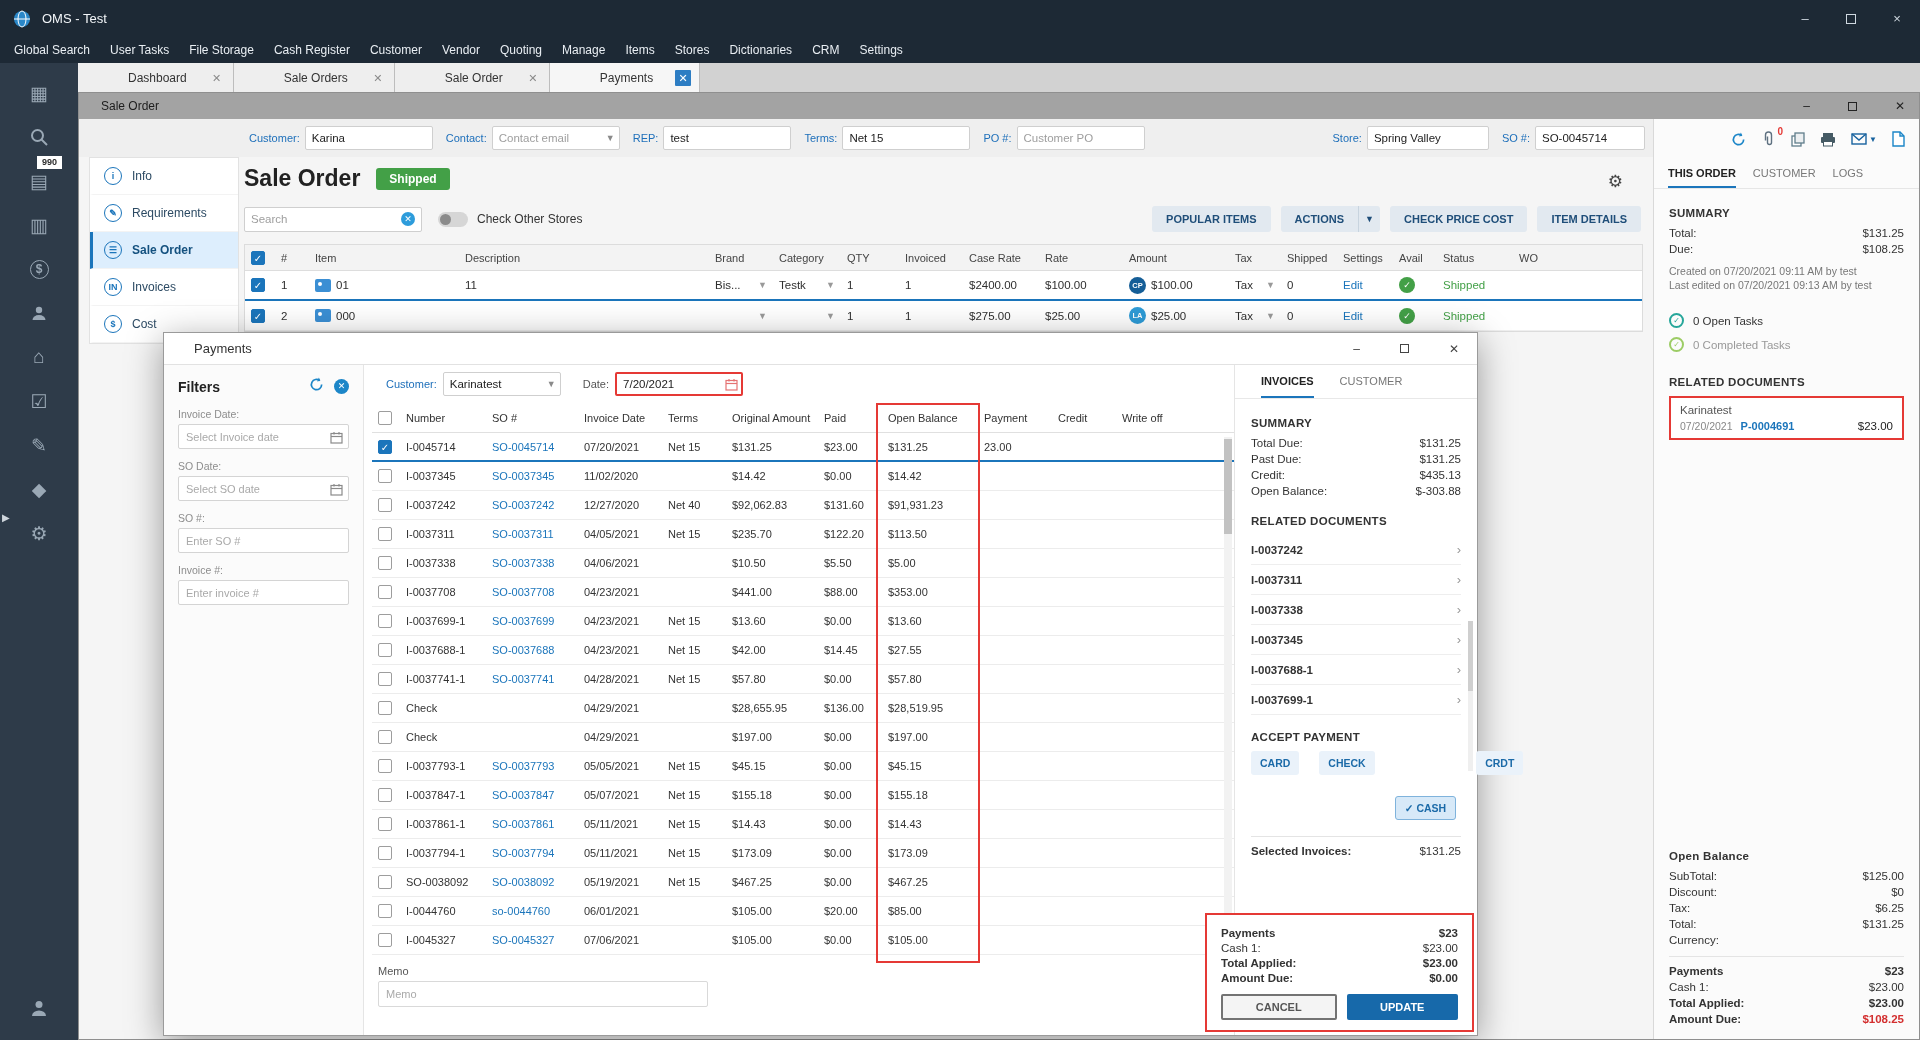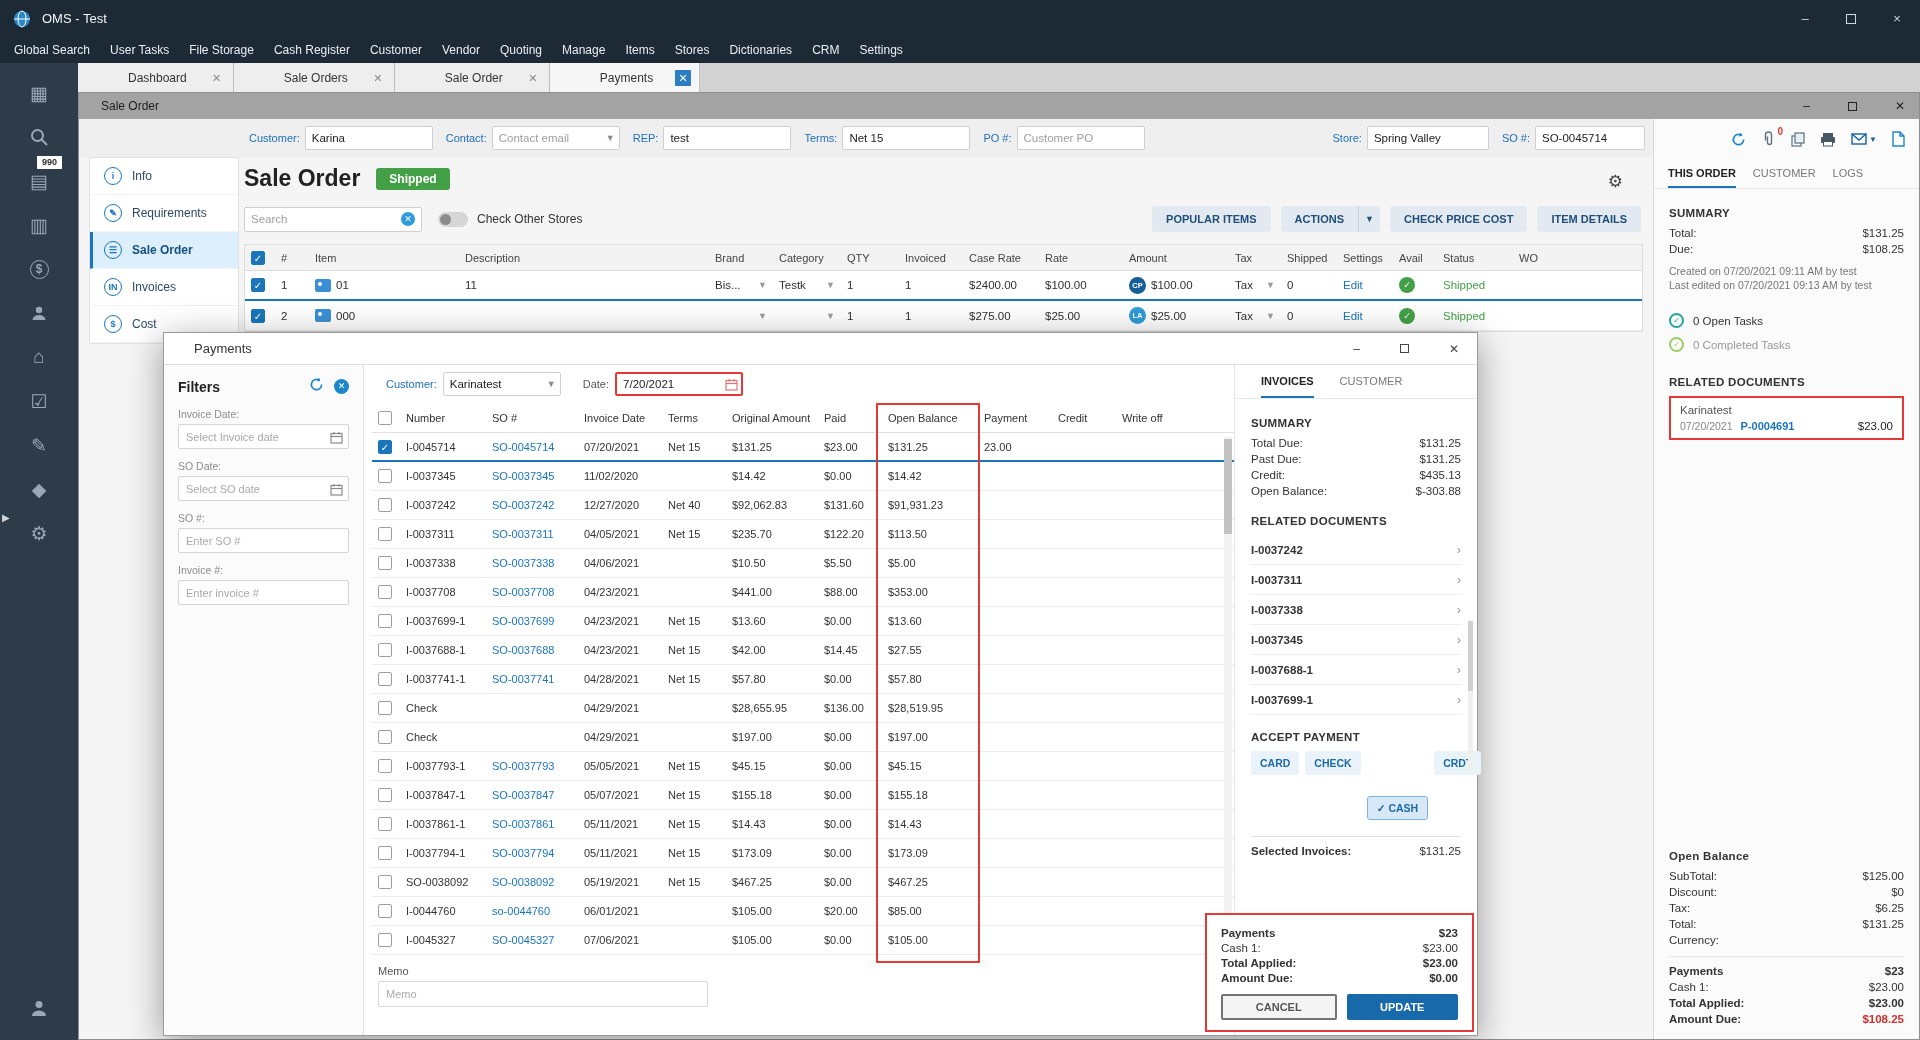--- a/index.html
+++ b/index.html
@@ -171,21 +171,21 @@
 
   .pm-right { width:243px; border-left:1px solid #e5e5e5; position:relative; display:flex; flex-direction:column; }
   .pm-tabs { height:34px; display:flex; gap:26px; padding-left:26px; border-bottom:1px solid #e8e8e8; }
   .pm-tab { font-size:11px; color:#777; display:flex; align-items:center; border-bottom:2px solid transparent; }
   .pm-tab.on { color:#222; font-weight:bold; border-color:#1b75bb; }
   .pm-rbody { padding:10px 16px 0; position:relative; }
   .pm-doc { height:30px; display:flex; align-items:center; border-bottom:1px solid #eee; font-weight:bold; font-size:11.5px; color:#333; }
   .pm-doc .chev { margin-left:auto; color:#999; font-weight:normal; font-size:13px; }
   .mini-scroll { position:absolute; right:4px; top:222px; width:5px; height:150px; background:#efefef; }
   .mini-scroll .thumb { position:absolute; top:0; width:5px; height:70px; background:#cfcfcf; }
-  .pm-methods { display:flex; gap:6px; margin-top:6px; }
+  .pm-methods { display:flex; gap:20px; margin-top:6px; }
   .pm-method { height:24px; padding:0 9px; background:#eaf2fa; color:#1b6aa8; font-size:10.5px; font-weight:bold; border-radius:3px; display:flex; align-items:center; white-space:nowrap; }
   .pm-method.on { background:#d7e9f8; border:1px solid #7fb3dc;margin-top:45px; }
   .pm-method.on::before { content:"✓ "; white-space:pre; }
   .hr { height:1px; background:#e4e4e4; margin:10px 0 8px; }
   .pm-paybox { position:absolute; left:-30px; right:3px; bottom:3px; border:2px solid #e53935; background:#fff; padding:9px 14px 10px; }
   .pm-paybox .kv { margin:3px 0; }
   .pm-btnrow { display:flex; gap:10px; margin-top:10px; }
   .btn-blue { height:26px; flex:1; background:#1769aa; color:#fff; font-size:11px; font-weight:bold; border-radius:2px; display:flex; align-items:center; justify-content:center; }
   .btn-cancel { height:26px; flex:1; background:#f4f4f4; border:2px solid #737373; border-radius:2px; color:#555; font-size:11px; font-weight:bold; display:flex; align-items:center; justify-content:center; }
 </style>

